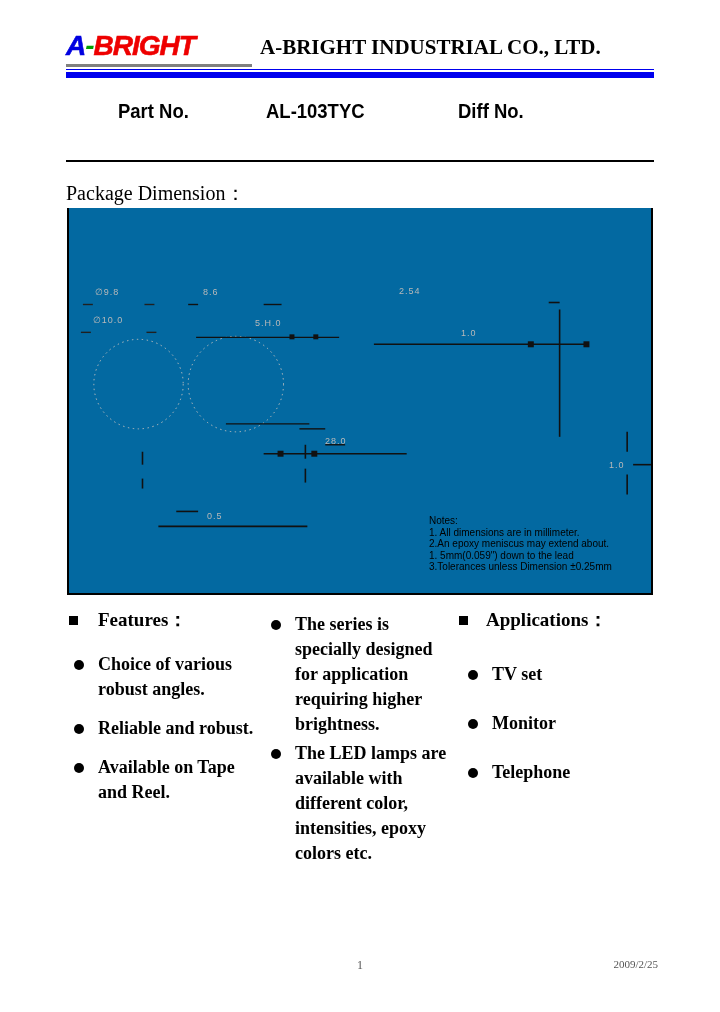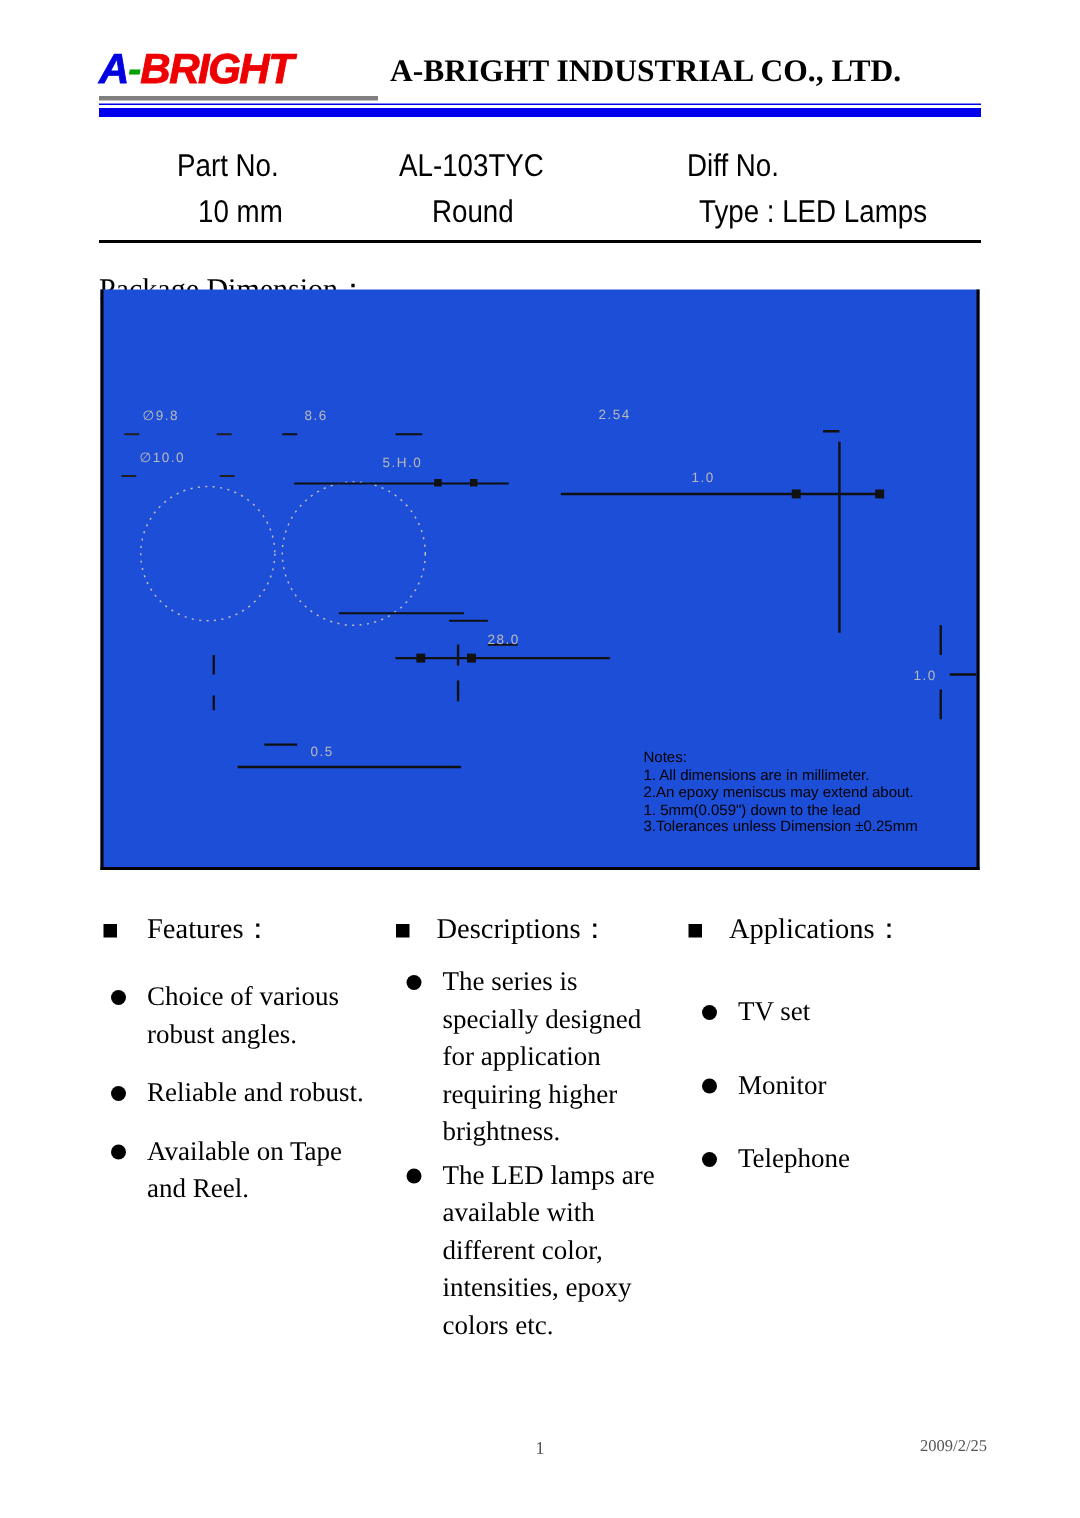--- a/index.html
+++ b/index.html
@@ -96,20 +96,21 @@
   
   .partinfo {
     position: absolute;
     left: 66px;
     top: 96px;
     width: 588px;
     height: 62px;
     font-family: "Liberation Sans", sans-serif;
     font-size: 21px;
     line-height: 30px;
+    font-weight: bold;
   }
   .partinfo-row {
     position: relative;
     height: 31px;
     width: 588px;
   }
   .pi-cell {
     position: absolute;
     white-space: nowrap;
     transform: scaleX(0.88);
@@ -138,28 +139,28 @@
     top: 181px;
     font-size: 20px;
     line-height: 24px;
     white-space: nowrap;
   }
 
   
   .drawing-box {
     position: absolute;
     left: 67px;
-    top: 193px;
+    top: 208px;
     width: 586px;
     height: 387px;
     border-left: 2px solid #000;
     border-right: 2px solid #000;
     border-bottom: 2px solid #000;
     border-top: none;
-    background: #1d4ed8;
+    background: #0369a1;
     box-sizing: border-box;
     overflow: hidden;
   }
   .drawing-canvas {
     position: absolute;
     left: 0; top: 0;
     width: 100%;
     height: 100%;
   }
 
@@ -190,20 +191,21 @@
   .columns {
     position: absolute;
     left: 66px;
     top: 608px;
     width: 600px;
     height: 330px;
   }
   .col {
     position: absolute;
     top: 0;
+    font-weight: bold;
   }
   .col-features     { left: 0px;   width: 190px; }
   .col-descriptions { left: 195px; width: 190px; }
   .col-applications { left: 390px; width: 200px; }
 
   .col-head {
     position: relative;
     font-size: 19px;
     line-height: 24px;
     padding-left: 32px;
@@ -279,25 +281,20 @@
     <div class="company-name">A-BRIGHT INDUSTRIAL CO., LTD.</div>
   </div>
   <div class="blue-rule-thin"></div>
   <div class="blue-rule"></div>
 
   <div class="partinfo">
     <div class="partinfo-row">
       <span class="pi-cell pi-r1-c1">Part No.</span>
       <span class="pi-cell pi-r1-c2">AL-103TYC</span>
       <span class="pi-cell pi-r1-c3">Diff No.</span>
-    </div>
-    <div class="partinfo-row">
-      <span class="pi-cell pi-r2-c1">10 mm</span>
-      <span class="pi-cell pi-r2-c2">Round</span>
-      <span class="pi-cell pi-r2-c3">Type : LED Lamps</span>
     </div>
   </div>
   <div class="partinfo-rule"></div>
 
   <div class="section-title">Package Dimension：</div>
 
   <div class="drawing-box">
 
     <svg class="drawing-canvas" viewBox="0 0 586 387" preserveAspectRatio="none">
       <g stroke="#c2c2c2" fill="none" stroke-width="1">
@@ -387,24 +384,20 @@
         <span class="rd-bullet"></span>
         <span class="item-text">Reliable and robust.</span>
       </div>
       <div class="item">
         <span class="rd-bullet"></span>
         <span class="item-text">Available on Tape and Reel.</span>
       </div>
     </div>
 
     <div class="col col-descriptions">
-      <div class="col-head">
-        <span class="sq-bullet"></span>
-        <span>Descriptions：</span>
-      </div>
       <div class="item">
         <span class="rd-bullet"></span>
         <span class="item-text">The series is specially designed for application requiring higher brightness.</span>
       </div>
       <div class="item">
         <span class="rd-bullet"></span>
         <span class="item-text">The LED lamps are available with different color, intensities, epoxy colors etc.</span>
       </div>
     </div>
 

